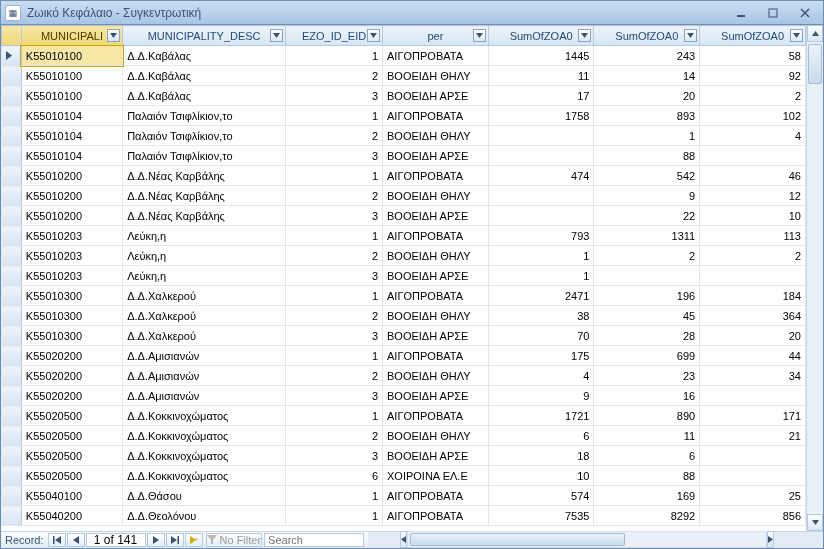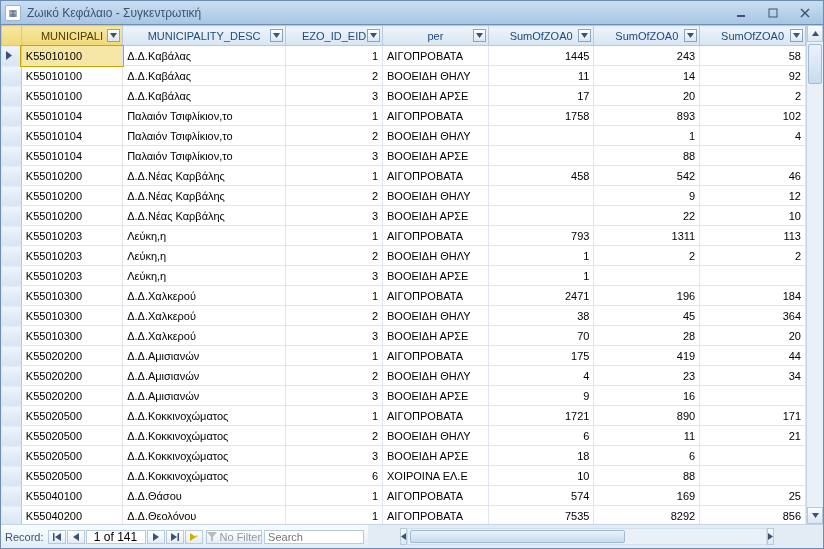--- a/index.html
+++ b/index.html
@@ -125,25 +125,25 @@
   .strack { flex:1; position:relative; background:#e9f0f8; }
   .thumb {
     position:absolute; left:1px; right:1px;
     top:2px; height:40px;
     background: linear-gradient(#eaf2fb,#c9dbef);
     border: 1px solid #a2bad4;
     border-radius: 2px;
   }
 
   .hscroll-row {
-    height: 24px;
+    height: 17px;
     display: flex;
     background: #e3ecf5;
     border-top: 1px solid #c5d4e4;
-    align-items: center;
+    align-items: flex-end;
     gap: 32px;
   }
   .rec-nav {
     display: flex;
     align-items: center;
     background: linear-gradient(#fafdff,#e2ecf6);
     padding: 0 4px;
     font-size: 11px;
     height:100%;
   }
@@ -339,21 +339,21 @@
               <td class="num"></td>
               <td class="num">88</td>
               <td class="num"></td>
             </tr>
             <tr>
               <td class="rowhead"></td>
               <td>K55010200</td>
               <td>Δ.Δ.Νέας Καρβάλης</td>
               <td class="num">1</td>
               <td>ΑΙΓΟΠΡΟΒΑΤΑ</td>
-              <td class="num">458</td>
+              <td class="num">474</td>
               <td class="num">542</td>
               <td class="num">46</td>
             </tr>
             <tr>
               <td class="rowhead"></td>
               <td>K55010200</td>
               <td>Δ.Δ.Νέας Καρβάλης</td>
               <td class="num">2</td>
               <td>ΒΟΟΕΙΔΗ ΘΗΛΥ</td>
               <td class="num"></td>
@@ -430,21 +430,21 @@
               <td class="num">28</td>
               <td class="num">20</td>
             </tr>
             <tr>
               <td class="rowhead"></td>
               <td>K55020200</td>
               <td>Δ.Δ.Αμισιανών</td>
               <td class="num">1</td>
               <td>ΑΙΓΟΠΡΟΒΑΤΑ</td>
               <td class="num">175</td>
-              <td class="num">419</td>
+              <td class="num">699</td>
               <td class="num">44</td>
             </tr>
             <tr>
               <td class="rowhead"></td>
               <td>K55020200</td>
               <td>Δ.Δ.Αμισιανών</td>
               <td class="num">2</td>
               <td>ΒΟΟΕΙΔΗ ΘΗΛΥ</td>
               <td class="num">4</td>
               <td class="num">23</td>

